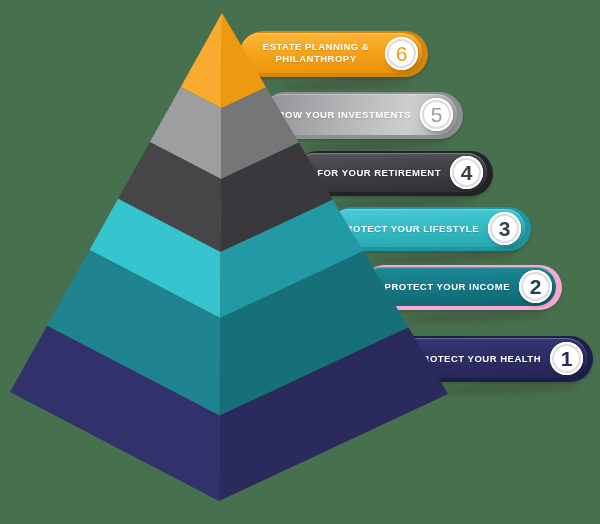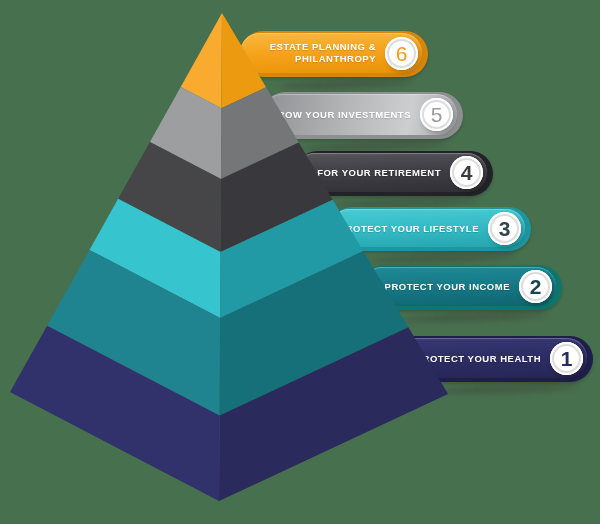--- a/index.html
+++ b/index.html
@@ -19,21 +19,21 @@
   .banner { position:absolute; border-radius:26px; z-index:1; box-shadow:0 2px 3px rgba(0,0,0,0.18); }
   .banner-inner {
     position:absolute; left:0; top:2px; right:6px; bottom:4px;
     border-radius:24px;
     display:flex; align-items:center; justify-content:flex-end; gap:9px;
     padding-right:4px;
     box-shadow: inset 0 1px 1px rgba(255,255,255,0.28);
   }
   .banner-label {
     color:#ffffff; font-size:9.5px; font-weight:bold;
-    letter-spacing:0.5px; white-space:nowrap; text-align:right;
+    letter-spacing:0.5px; white-space:nowrap; text-align:center;
     text-shadow:0 1px 1px rgba(0,0,0,0.15);
   }
   .banner.two-line .banner-label { white-space:normal; width:120px; line-height:1.25; }
   .num-circle {
     flex:0 0 auto; width:33px; height:33px; border-radius:50%;
     background:#ffffff;
     box-shadow: inset 0 0 0 2px #ffffff, inset 0 0 0 4px #DCDCDC, 2px 3px 5px rgba(0,0,0,0.22);
     display:flex; align-items:center; justify-content:center;
   }
   .num-circle span { font-size:21px; line-height:1; }
@@ -77,21 +77,21 @@
         </div>
       </div>
       <div class="banner" style="left: 330px; top: 207px; width: 201px; height: 44px; background: rgb(30, 150, 160);">
         <div class="banner-inner" style="background: linear-gradient(178deg, rgb(73, 203, 212) 0%, rgb(53, 188, 198) 45%, rgb(39, 165, 175) 100%);">
           <span class="banner-label">PROTECT YOUR LIFESTYLE</span>
           <span class="num-circle">
             <span style="color: rgb(49, 68, 78); font-weight: 700;">3</span>
           </span>
         </div>
       </div>
-      <div class="banner" style="left: 362px; top: 265px; width: 200px; height: 45px; background: #0f766e;">
+      <div class="banner" style="left: 362px; top: 265px; width: 200px; height: 45px; background: #f9a8d4;">
         <div class="banner-inner" style="background: linear-gradient(178deg, rgb(30, 139, 152) 0%, rgb(22, 122, 135) 45%, rgb(15, 100, 112) 100%);">
           <span class="banner-label">PROTECT YOUR INCOME</span>
           <span class="num-circle">
             <span style="color: rgb(28, 68, 80); font-weight: 700;">2</span>
           </span>
         </div>
       </div>
       <div class="banner" style="left: 393px; top: 336px; width: 200px; height: 46px; background: rgb(30, 30, 73);">
         <div class="banner-inner" style="background: linear-gradient(178deg, rgb(55, 55, 115) 0%, rgb(46, 46, 102) 45%, rgb(37, 37, 85) 100%);">
           <span class="banner-label">PROTECT YOUR HEALTH</span>

